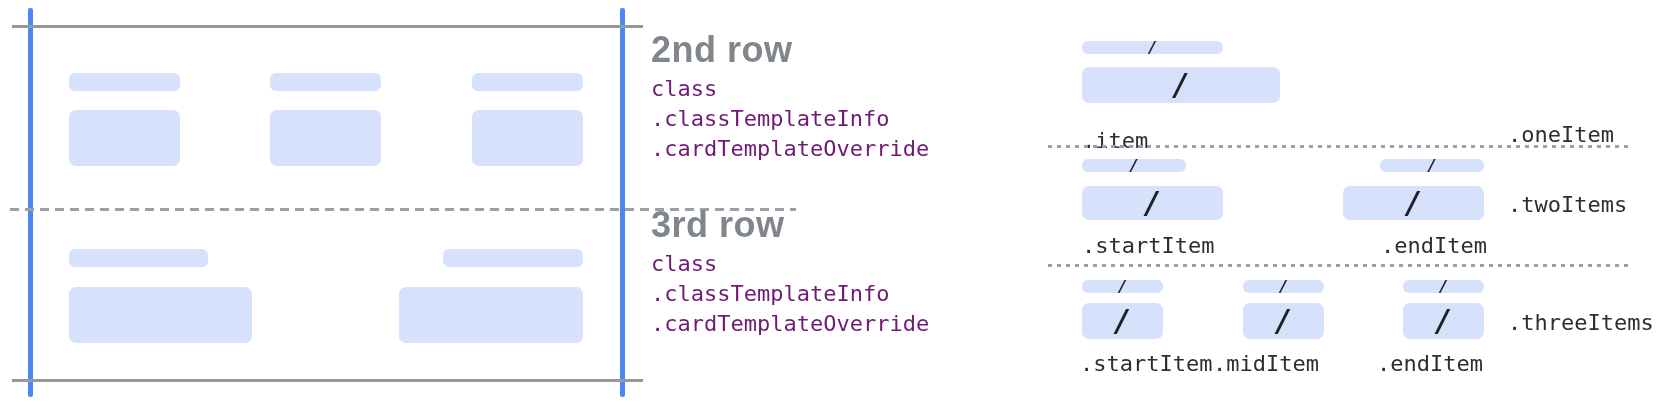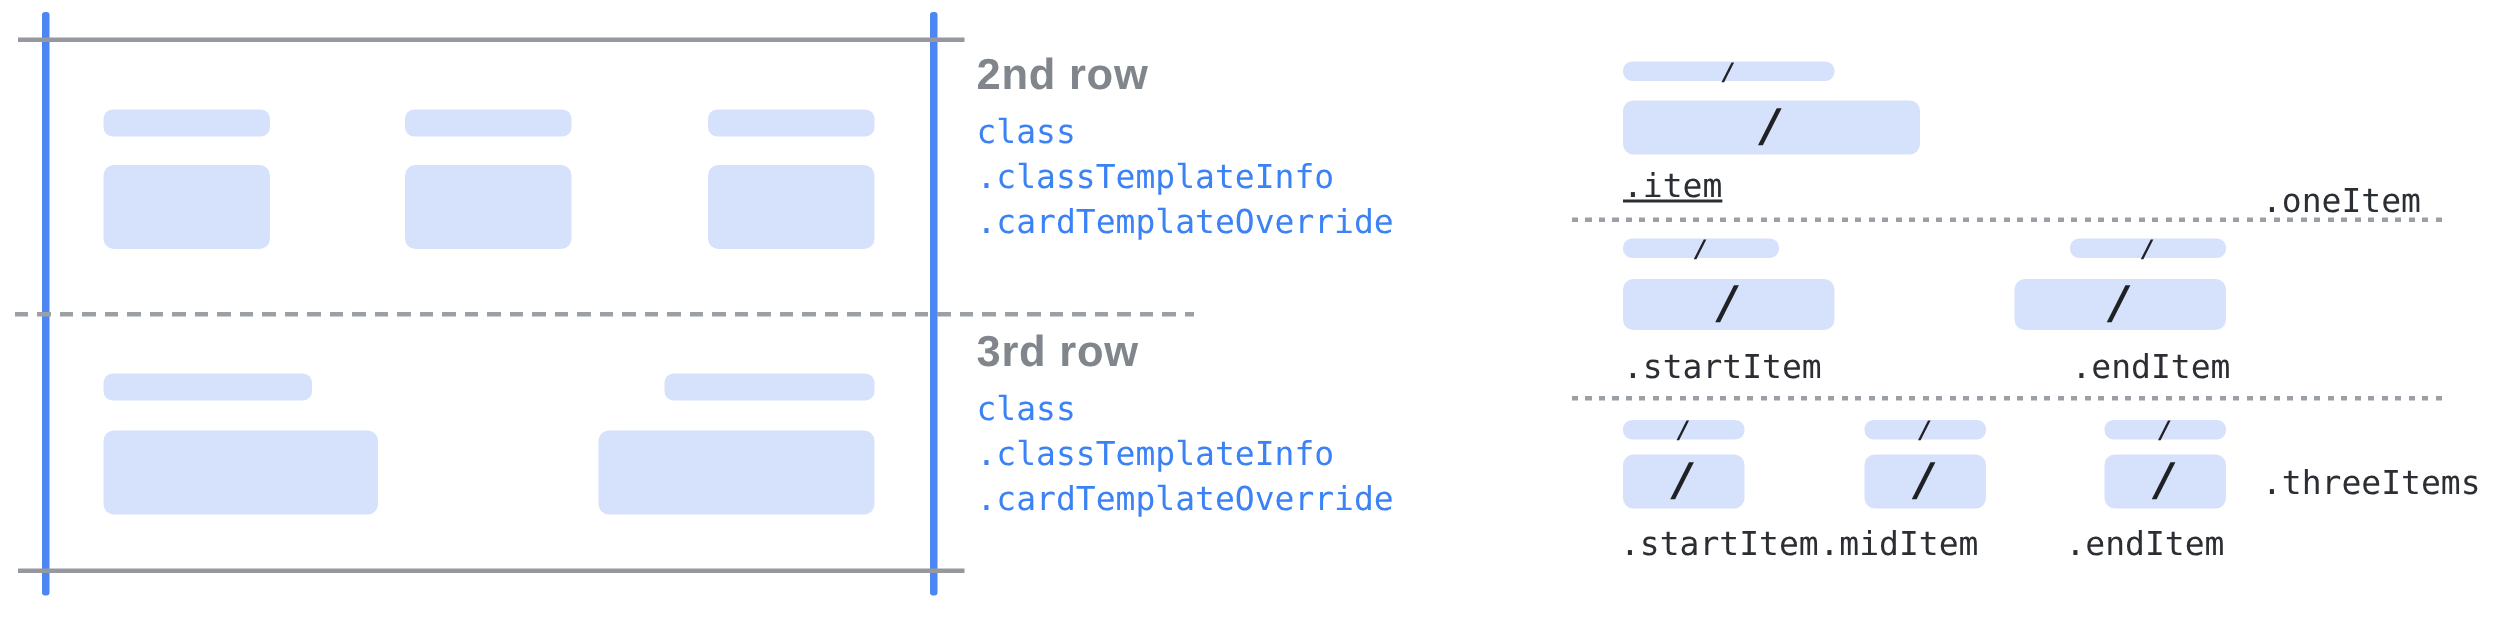--- a/index.html
+++ b/index.html
@@ -25,25 +25,25 @@
   }
   .bar.big{border-radius:7px;}
   .slash{
     font-family:"DejaVu Sans Mono",monospace;font-style:italic;font-weight:bold;
     color:#202124;line-height:0;
   }
   .slash.sm{font-size:16px;}
   .slash.lg{font-size:30px;}
   .mono{
     font-family:"DejaVu Sans Mono",monospace;font-size:22px;line-height:26px;
-    color:#3b82f6;white-space:pre;
+    color:#701a75;white-space:pre;
   }
   .mono.dark{color:#2b2e33;}
   .heading{
-    font-size:29px;font-weight:bold;color:#80868b;line-height:32px;letter-spacing:0.5px;
+    font-size:36px;font-weight:bold;color:#80868b;line-height:32px;letter-spacing:0.5px;
   }
 </style>
 </head>
 <body>
 
 <div id="stage">
 
   <div class="abs vline" style="left:28px;top:8px;height:389px;"></div>
   <div class="abs vline" style="left:620px;top:8px;height:389px;"></div>
   <div class="abs hline" style="left:12px;top:25px;width:631px;"></div>
@@ -62,52 +62,53 @@
   <div class="abs bar" style="left:443px;top:249px;width:140px;height:18px;"></div>
   <div class="abs bar big" style="left:399px;top:287px;width:184px;height:56px;"></div>
 
   <div class="abs" style="left:651px;top:34px;">
     <div class="heading">2nd row</div>
     <div class="mono" style="margin-top:10px;height:30px;">class</div>
     <div class="mono" style="height:30px;">.classTemplateInfo</div>
     <div class="mono" style="height:30px;">.cardTemplateOverride</div>
   </div>
 
-  <div class="abs" style="left:651px;top:219px;">
+  <div class="abs" style="left:651px;top:209px;">
     <div class="heading">3rd row</div>
     <div class="mono" style="margin-top:10px;height:30px;">class</div>
     <div class="mono" style="height:30px;">.classTemplateInfo</div>
     <div class="mono" style="height:30px;">.cardTemplateOverride</div>
   </div>
 
   <div class="abs bar" style="left:1082px;top:41px;width:141px;height:13px;">
     <span class="slash sm">/</span>
   </div>
   <div class="abs bar big" style="left:1082px;top:67px;width:198px;height:36px;">
     <span class="slash lg">/</span>
   </div>
-  <div class="abs mono dark" style="left:1082px;top:112px;text-decoration:underline;">.item</div>
+  <div class="abs mono dark" style="left:1082px;top:128px;">.item</div>
   <div class="abs mono dark" style="left:1508px;top:74px;margin-top:48px;">.oneItem</div>
 
   <div class="abs dotline" style="left:1048px;top:145px;width:582px;"></div>
 
   <div class="abs bar" style="left:1082px;top:159px;width:104px;height:13px;">
     <span class="slash sm">/</span>
   </div>
   <div class="abs bar big" style="left:1082px;top:186px;width:141px;height:34px;">
     <span class="slash lg">/</span>
   </div>
   <div class="abs bar" style="left:1380px;top:159px;width:104px;height:13px;">
     <span class="slash sm">/</span>
   </div>
   <div class="abs bar big" style="left:1343px;top:186px;width:141px;height:34px;">
     <span class="slash lg">/</span>
   </div>
   <div class="abs mono dark" style="left:1082px;top:233px;">.startItem</div>
   <div class="abs mono dark" style="left:1381px;top:233px;">.endItem</div>
+  <div class="abs mono dark" style="left:1508px;top:192px;">.twoItems</div>
 
   <div class="abs dotline" style="left:1048px;top:264px;width:582px;"></div>
 
   <div class="abs bar" style="left:1082px;top:280px;width:81px;height:13px;">
     <span class="slash sm">/</span>
   </div>
   <div class="abs bar big" style="left:1082px;top:303px;width:81px;height:36px;">
     <span class="slash lg">/</span>
   </div>
   <div class="abs bar" style="left:1243px;top:280px;width:81px;height:13px;">

